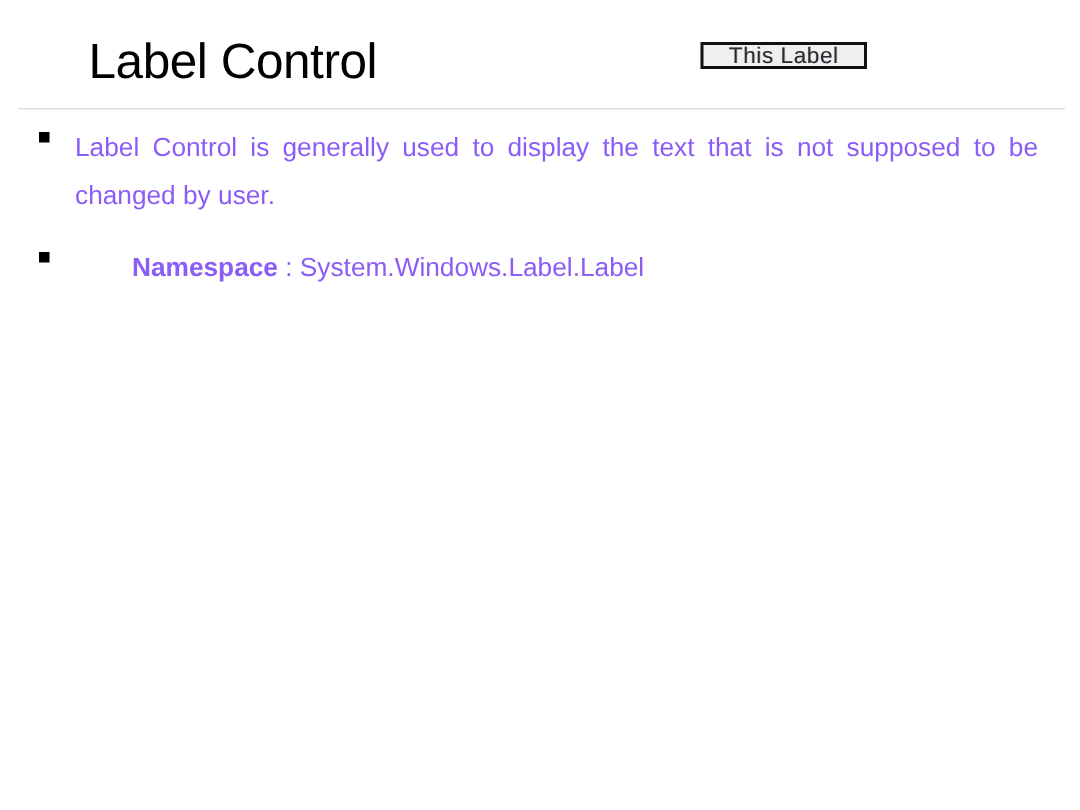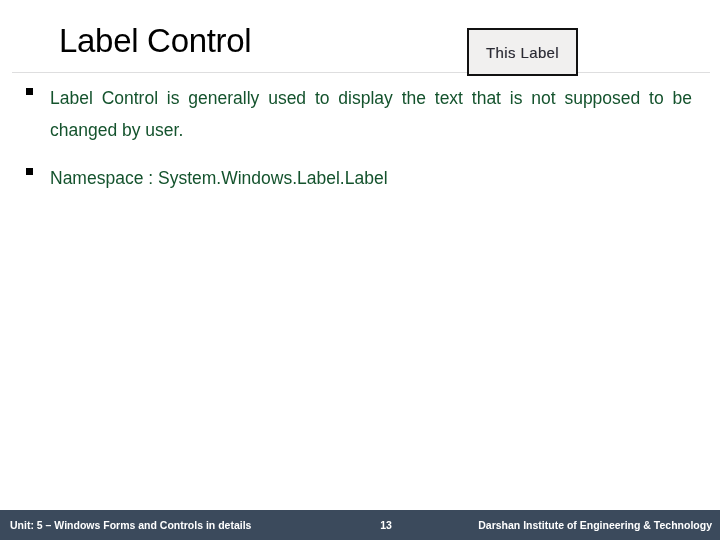--- a/index.html
+++ b/index.html
@@ -48,21 +48,21 @@
     height: 1px;
     background: #dededf;
   }
 
   
   #label-control-figure {
     position: absolute;
     left: 467px;
     top: 28px;
     width: 111px;
-    height: 48px;
+    height: 18px;
     background: #f1f0ef;
     border: 2px solid #111111;
     box-sizing: border-box;
     display: flex;
     align-items: center;
     justify-content: center;
   }
   #label-control-figure-text {
     font-family: "Liberation Sans", sans-serif;
     font-size: 15px;
@@ -90,29 +90,30 @@
     position: absolute;
     left: 26px;
     top: 6px;
     width: 7px;
     height: 7px;
     background: #000000;
   }
   .bullet-text {
     font-size: 17.5px;
     line-height: 32px;
-    color: #14532d;
+    color: #8b5cf6;
     text-align: justify;
     text-justify: inter-word;
   }
   .bullet-text.no-justify {
     text-align: left;
   }
   .bullet-text .bold {
-    font-weight: normal;
+    font-weight: bold;
+    margin-left: 38px;
   }
 
   
   #footer-bar {
     position: absolute;
     left: 0;
     top: 510px;
     width: 720px;
     height: 30px;
     background: #3b4a5c;
@@ -174,19 +175,14 @@
     </div>
 
 
     <div class="bullet-row">
       <span class="bullet-marker"></span>
       <div class="bullet-text no-justify"><span class="bold">Namespace</span><span> : System.Windows.Label.Label</span></div>
     </div>
 
   </div>
 
-  <div id="footer-bar">
-    <div id="footer-unit">Unit: 5 – Windows Forms and Controls in details</div>
-    <div id="footer-page-number">13</div>
-    <div id="footer-institute">Darshan Institute of Engineering &amp; Technology</div>
-  </div>
 
 </div>
 
 </body></html>

